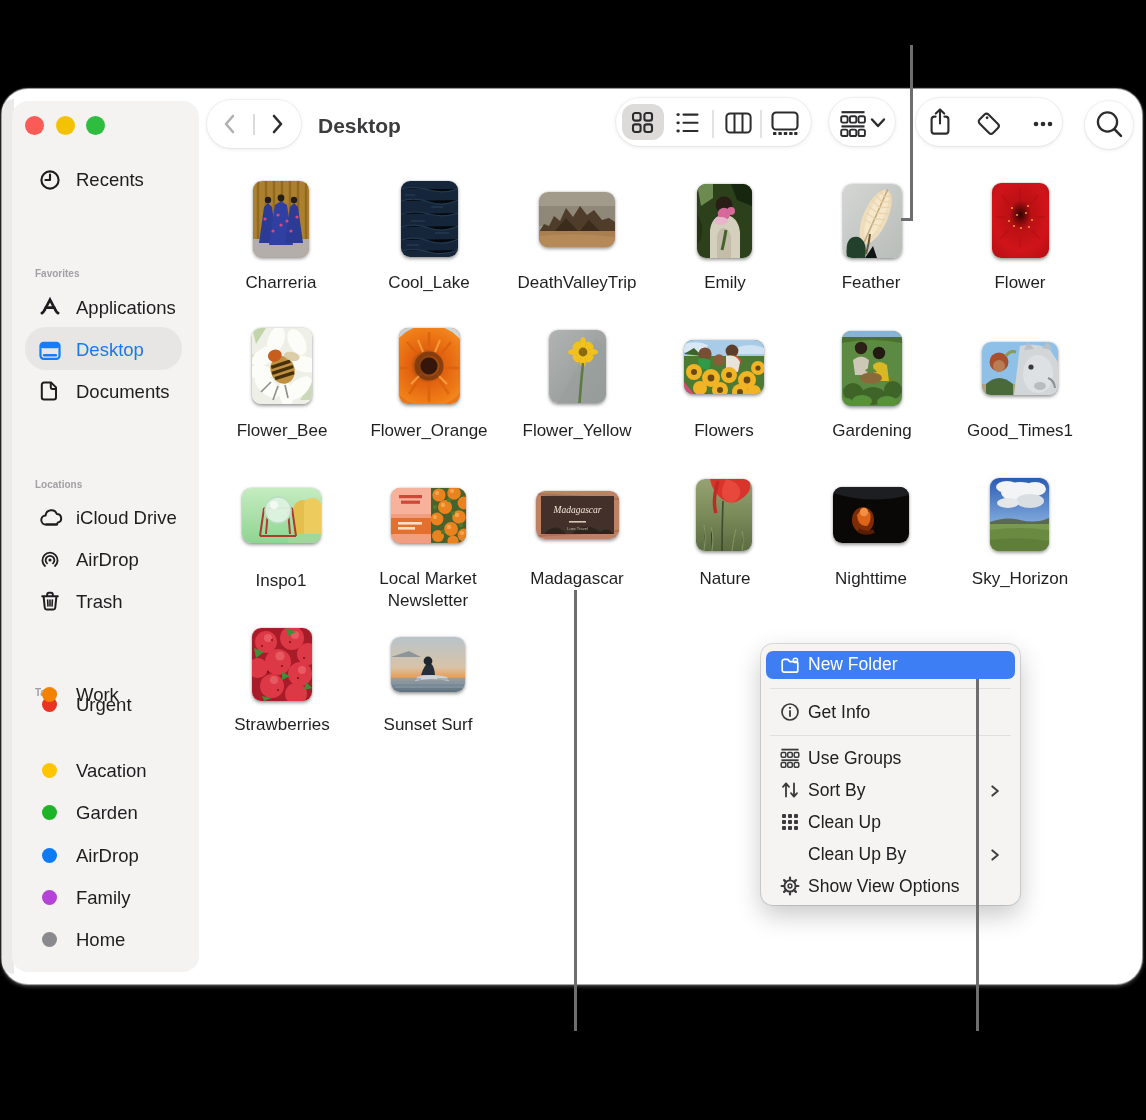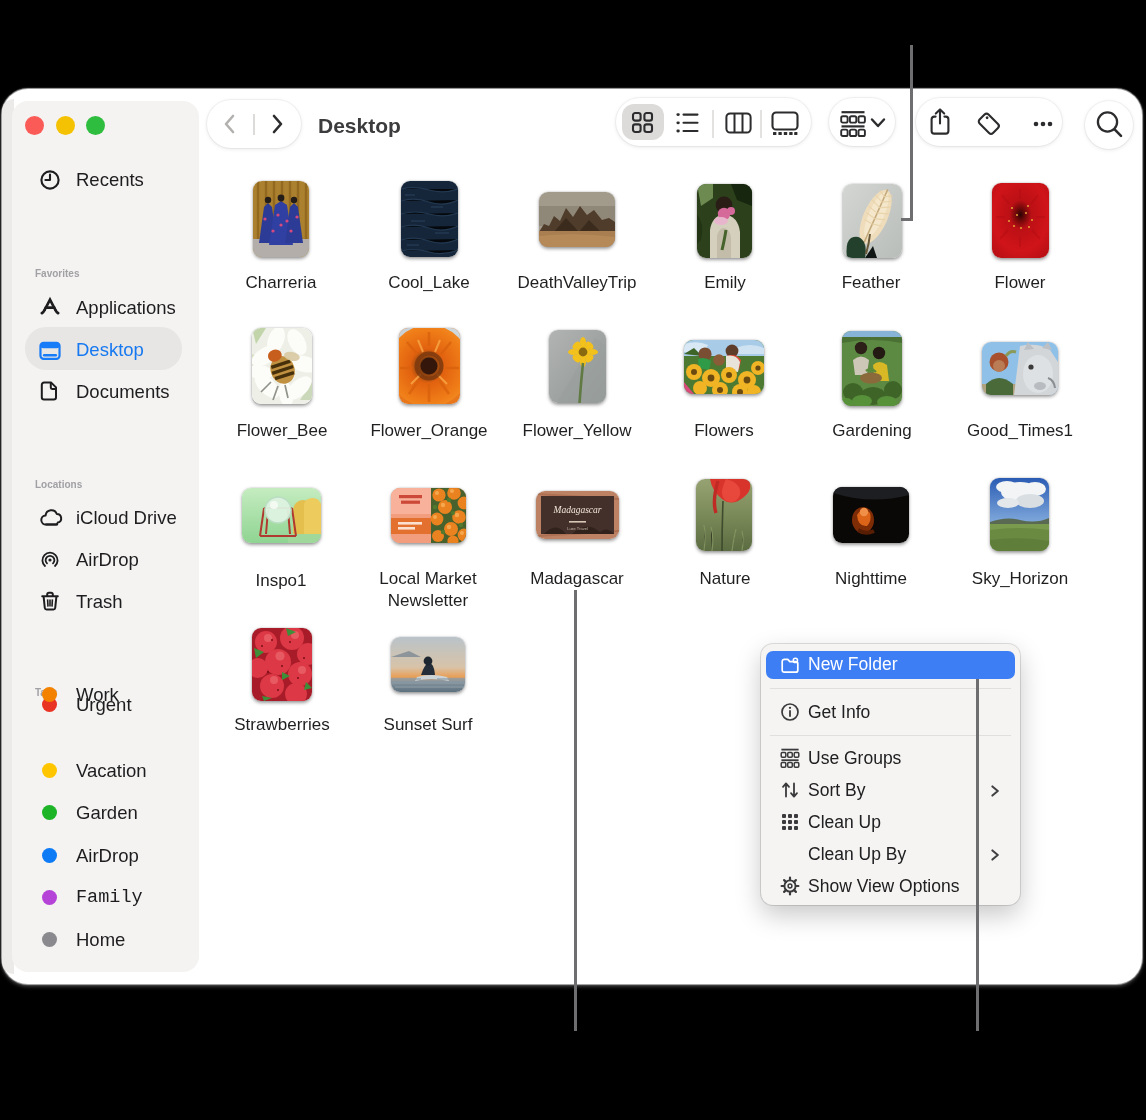--- a/index.html
+++ b/index.html
@@ -130,21 +130,21 @@
         <div class="sb-tx" style="line-height:30px;">Vacation</div>
       </div>
     <div class="sb-row" style="top:709px;">
         <div class="dot" style="top:7px; background:#1db427;"></div>
         <div class="sb-tx" style="line-height:30px;">Garden</div>
       </div>
     <div class="sb-row" style="top:752px;">
         <div class="dot" style="top:7px; background:#0c7bf5;"></div>
         <div class="sb-tx" style="line-height:30px;">AirDrop</div>
       </div>
-    <div class="sb-row" style="top:794px;font-family:Liberation Mono, monospace;">
+    <div class="sb-row" style="top:794px;">
         <div class="dot" style="top:7px; background:#b543d8;"></div>
         <div class="sb-tx" style="line-height:30px;">Family</div>
       </div>
     <div class="sb-row" style="top:836px;">
         <div class="dot" style="top:7px; background:#8a8a8e;"></div>
         <div class="sb-tx" style="line-height:30px;">Home</div>
       </div>
 
     <div class="cap" style="left:205px; top:11px; width:94px; height:48px;"></div>
     <svg style="position:absolute; left:216px; top:23px;" width="24" height="24" viewBox="0 0 24 24">

